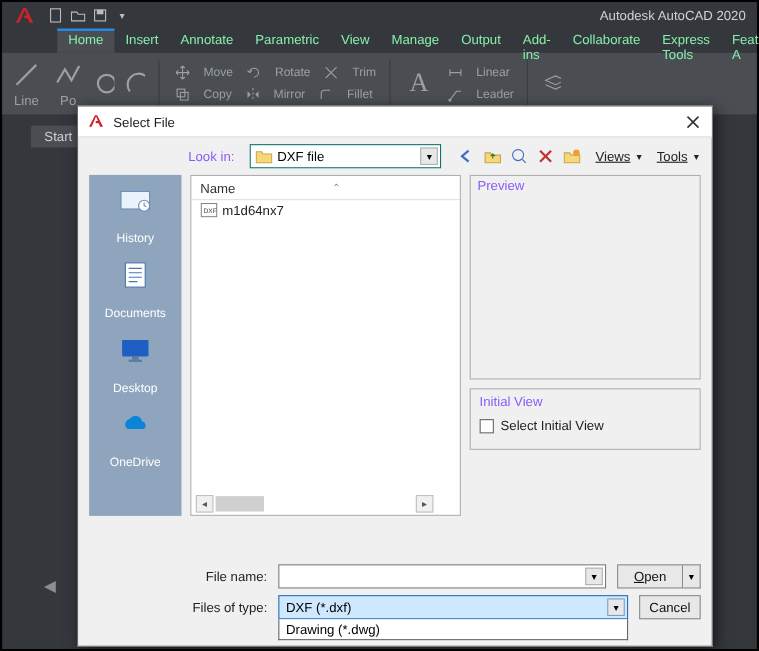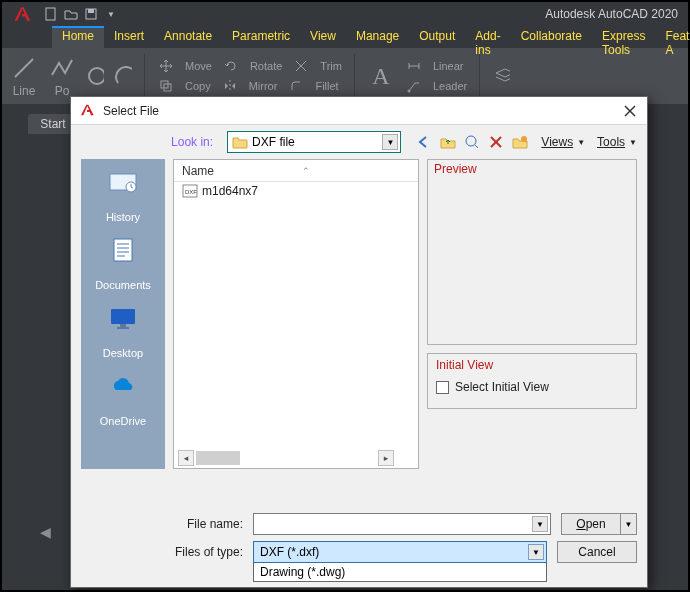--- a/index.html
+++ b/index.html
@@ -10,21 +10,21 @@
   
   .titlebar { height: 24px; background: #34373c; display: flex; align-items: center; padding: 0 6px; }
   .acad-logo { width: 28px; height: 22px; display: flex; align-items: center; justify-content: center; }
   .acad-logo svg { width: 22px; height: 20px; }
   .qat { display: flex; gap: 2px; margin-left: 6px; }
   .qat-icon { width: 18px; height: 18px; display: flex; align-items: center; justify-content: center; color: #b8bcc2; }
   .titlebar .app-title { margin-left: auto; color: #d0d2d6; font-size: 12px; padding-right: 4px; white-space: nowrap; }
 
   
   .ribbon-tabs { height: 22px; display: flex; align-items: stretch; padding-left: 50px; background: #34373c; }
-  .ribbon-tab { padding: 3px 10px 0 10px; color: #fde047; font-size: 12px; }
+  .ribbon-tab { padding: 3px 10px 0 10px; color: #86efac; font-size: 12px; }
   .ribbon-tab.active { background: #4a4d52; border-top: 2px solid #1e90ff; padding-top: 1px; }
   
   
   .ribbon { height: 56px; background: #4a4d52; display: flex; padding: 4px 8px; gap: 10px; align-items: center; color: #9ca0a6; overflow: hidden; }
   .rb-group { display: flex; flex-direction: column; gap: 2px; }
   .rb-row { display: flex; gap: 10px; align-items: center; font-size: 11px; }
   .rb-icon { width: 18px; height: 18px; display: inline-flex; align-items: center; justify-content: center; }
   .rb-big { display: flex; flex-direction: column; align-items: center; gap: 2px; }
   .rb-big .rb-icon { width: 28px; height: 28px; }
   .rb-sep { width: 1px; height: 44px; background: #3a3d42; margin: 0 2px; }
@@ -63,21 +63,21 @@
   .fl-head { position: relative; height: 22px; border-bottom: 1px solid #e0e0e0; display: flex; align-items: center; padding: 0 8px; color: #333; }
   .fl-head .sort-caret { margin-left: 88px; color: #888; font-size: 9px; }
   .fl-row { display: flex; align-items: center; gap: 4px; padding: 2px 8px; color: #222; }
   .fl-row .dxf-ic { width: 16px; height: 14px; display: flex; align-items: center; justify-content: center; }
   .fl-scroll { position: absolute; left: 4px; right: 24px; bottom: 2px; height: 16px; display: flex; align-items: center; }
   .fl-scroll .ar { width: 16px; height: 16px; background: #f0f0f0; border: 1px solid #c0c0c0; display: flex; align-items: center; justify-content: center; font-size: 9px; color: #555; }
   .fl-scroll .thumb { width: 44px; height: 14px; background: #cfcfcf; margin-left: 2px; }
   
   .right-col { width: 210px; display: flex; flex-direction: column; gap: 8px; }
   .preview-box { height: 186px; border: 1px solid #b0b0b0; background: #f0f0f0; padding: 2px 6px; }
-  .grp-label { color: #b91c1c; font-size: 12px; }
+  .grp-label { color: #8b5cf6; font-size: 12px; }
   .iv-box { height: 56px; border: 1px solid #b0b0b0; background: #f0f0f0; padding: 4px 8px; }
   .chk { display: flex; align-items: center; gap: 6px; margin-top: 8px; color: #222; }
   .chk .box { width: 13px; height: 13px; border: 1px solid #666; background: #fff; }
   
   .bottom-rows { position: absolute; left: 10px; right: 10px; bottom: 24px; }
   .brow { display: flex; align-items: center; gap: 10px; margin-top: 6px; }
   .brow .lbl { width: 162px; text-align: right; color: #222; }
   .fname-combo { flex: 1; height: 22px; background: #fff; border: 1px solid #7a7a7a; position: relative; }
   .fname-combo .dd { position: absolute; right: 2px; top: 2px; width: 16px; height: 16px; background: #e8e8e8; border: 1px solid #b0b0b0; display: flex; align-items: center; justify-content: center; }
   .btn { width: 60px; height: 22px; background: #e8e8e8; border: 1px solid #8a8a8a; display: flex; align-items: center; justify-content: center; color: #111; }
@@ -410,19 +410,19 @@
           <div class="type-combo-container">
             <div class="type-combo">
               <span>DXF (*.dxf)</span>
               <span class="dd" style="font-size:8px;">▼</span>
             </div>
             <div class="type-dropdown">
               <div class="type-opt">Drawing (*.dwg)</div>
 
             </div>
           </div>
-          <div class="btn" style="width:80px">Cancel</div>
+          <div class="btn" style="width:56px">Cancel</div>
         </div>
       </div>
     </div>
   </div>
 
 </div>
 
 </body></html>

